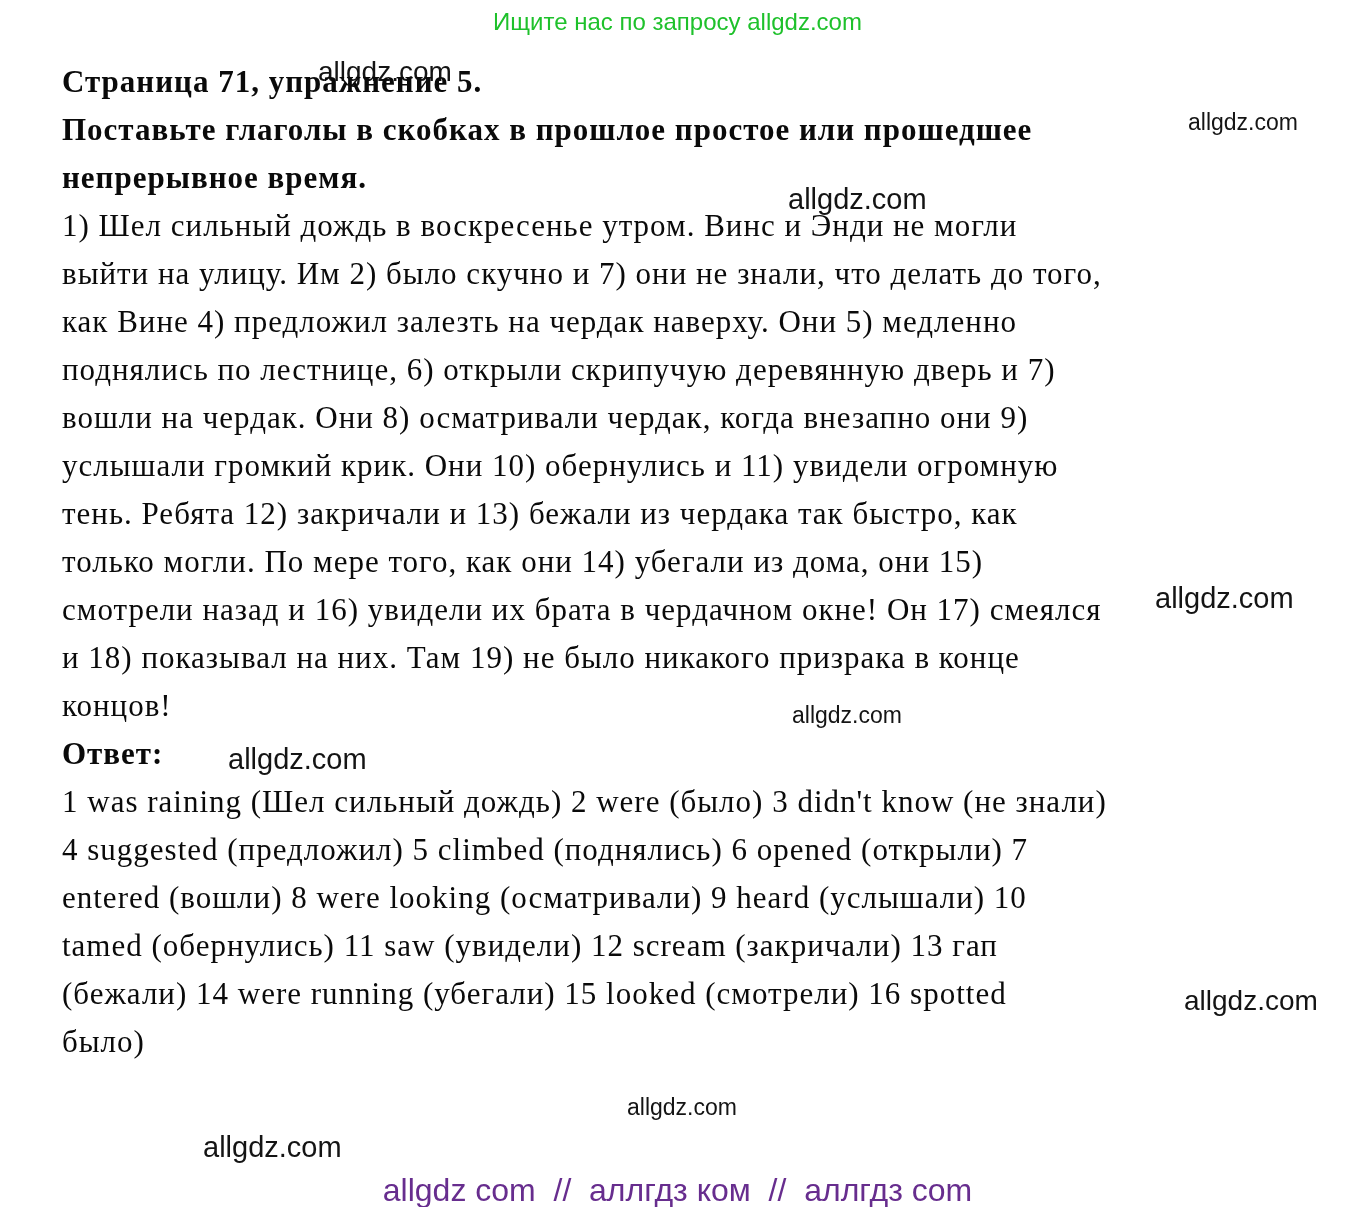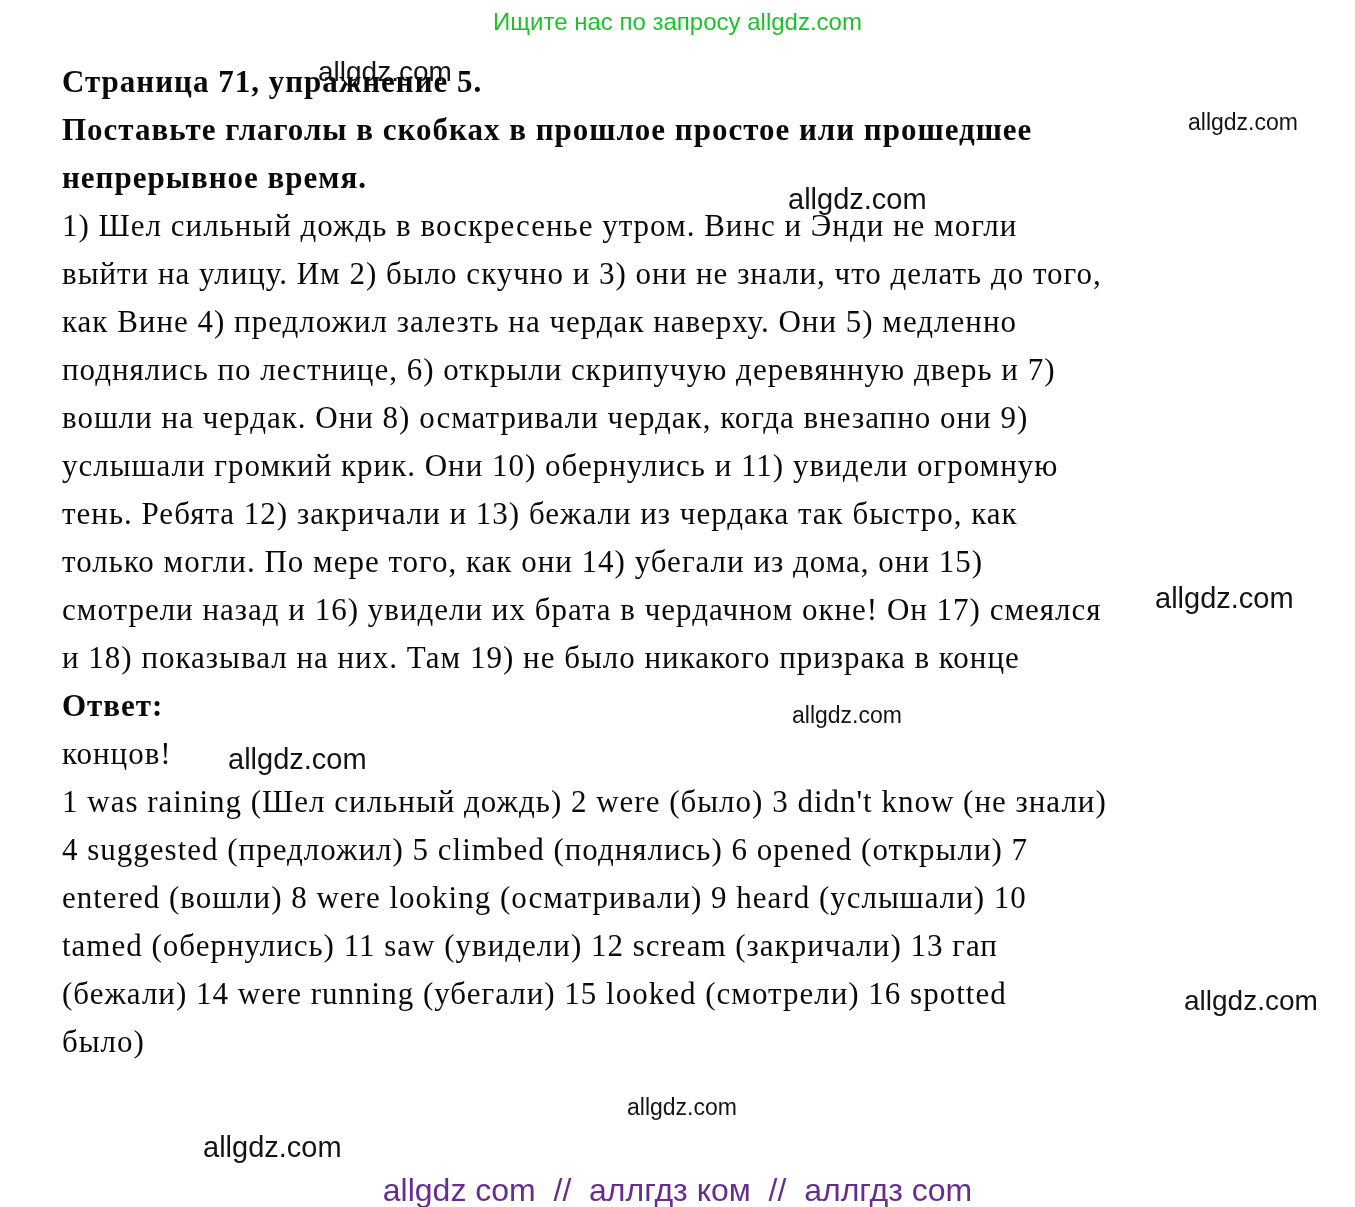--- a/index.html
+++ b/index.html
@@ -48,32 +48,32 @@
   <span class="wm" style="left:1184px; top:969px; font-size:28px;">allgdz.com</span>
   <span class="wm" style="left:627px; top:1078px; font-size:23px;">allgdz.com</span>
   <span class="wm" style="left:203px; top:1115px; font-size:29px;">allgdz.com</span>
 
   <div class="textcol">
     <div class="line bold">Страница 71, упражнение 5.</div>
     <div class="line bold">Поставьте глаголы в скобках в прошлое простое или прошедшее</div>
     <div class="line bold">непрерывное время.</div>
 
     <div class="line">1) Шел сильный дождь в воскресенье утром. Винс и Энди не могли</div>
-    <div class="line">выйти на улицу. Им 2) было скучно и 3) они не знали, что делать до того,</div>
+    <div class="line">выйти на улицу. Им 2) было скучно и 7) они не знали, что делать до того,</div>
     <div class="line">как Вине 4) предложил залезть на чердак наверху. Они 5) медленно</div>
     <div class="line">поднялись по лестнице, 6) открыли скрипучую деревянную дверь и 7)</div>
     <div class="line">вошли на чердак. Они 8) осматривали чердак, когда внезапно они 9)</div>
     <div class="line">услышали громкий крик. Они 10) обернулись и 11) увидели огромную</div>
     <div class="line">тень. Ребята 12) закричали и 13) бежали из чердака так быстро, как</div>
     <div class="line">только могли. По мере того, как они 14) убегали из дома, они 15)</div>
     <div class="line">смотрели назад и 16) увидели их брата в чердачном окне! Он 17) смеялся</div>
     <div class="line">и 18) показывал на них. Там 19) не было никакого призрака в конце</div>
+    <div class="line">концов!</div>
+
     <div class="line bold">Ответ:</div>
-
-    <div class="line">концов!</div>
 
     <div class="line">1 was raining (Шел сильный дождь) 2 were (было) 3 didn't know (не знали)</div>
     <div class="line">4 suggested (предложил) 5 climbed (поднялись) 6 opened (открыли) 7</div>
     <div class="line">entered (вошли) 8 were looking (осматривали) 9 heard (услышали) 10</div>
     <div class="line">tamed (обернулись) 11 saw (увидели) 12 scream (закричали) 13 гап</div>
     <div class="line">(бежали) 14 were running (убегали) 15 looked (смотрели) 16 spotted</div>
     <div class="line">было)</div>
   </div>
 
   <div class="footer">allgdz com  //  аллгдз ком  //  аллгдз com</div>

